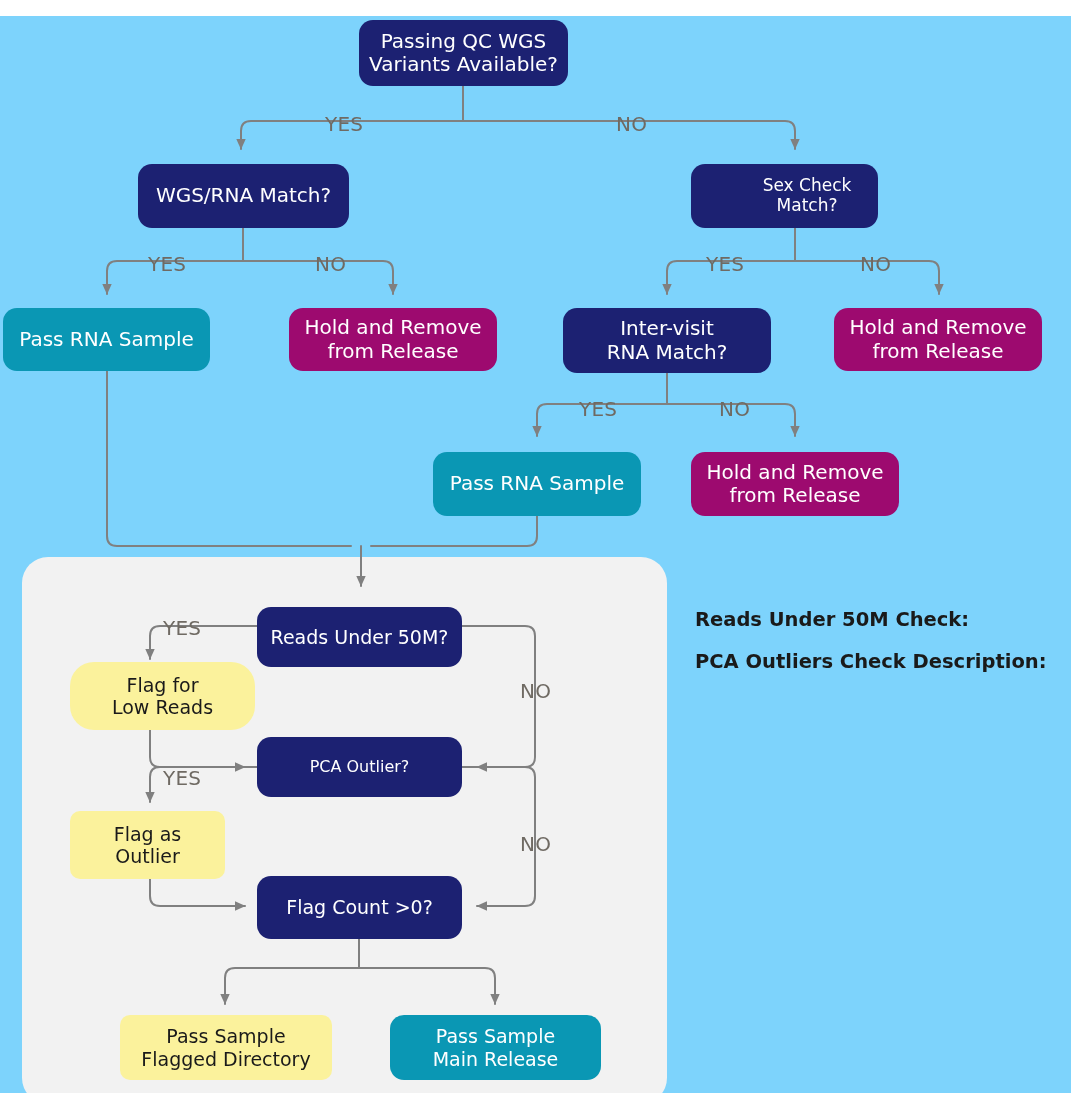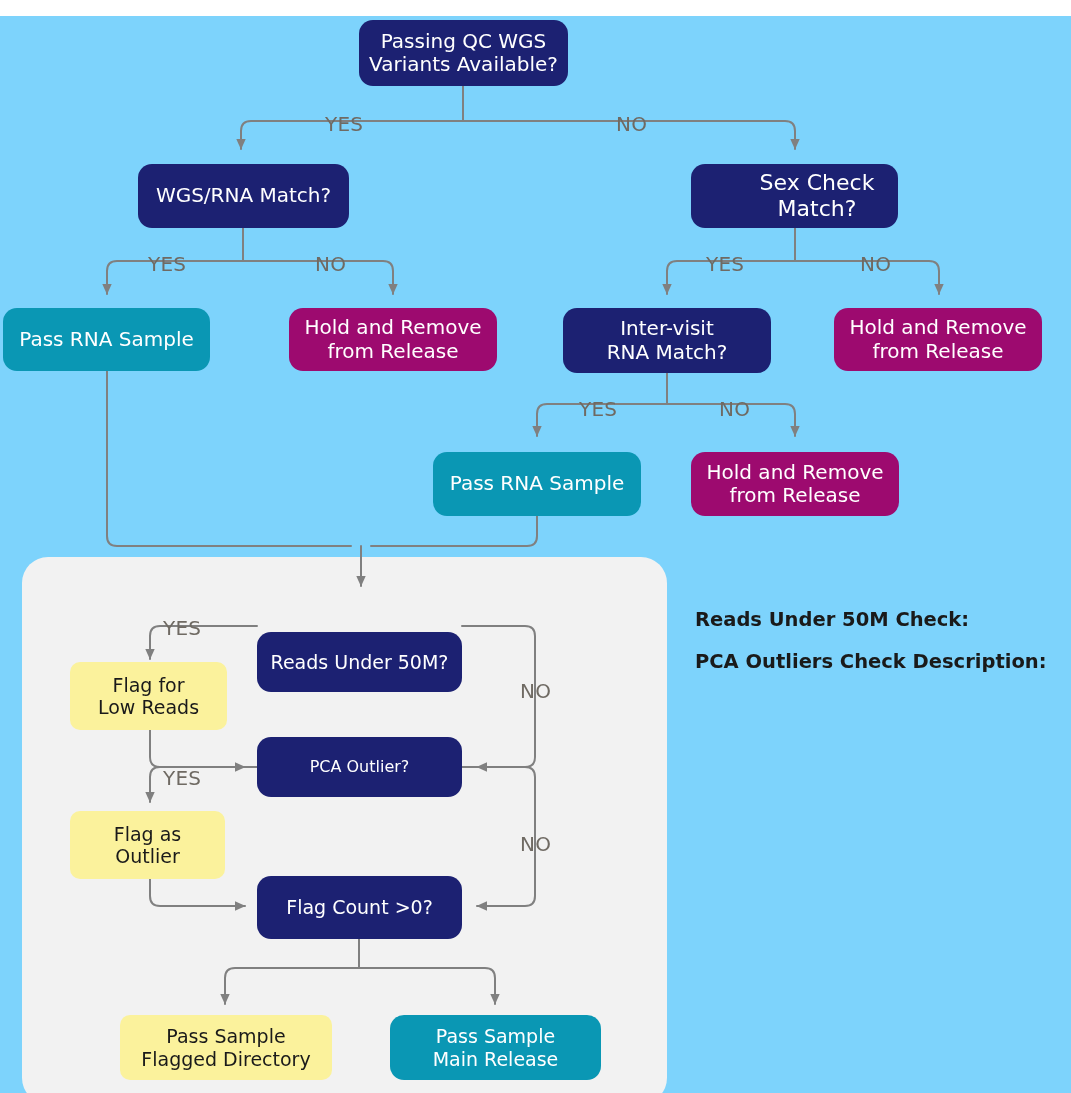--- a/index.html
+++ b/index.html
@@ -130,41 +130,41 @@
       <path d="M 359 952 L 235 952 Q 225 952 225 962 L 225 988" marker-end="url(#arr)"></path>
       <path d="M 359 952 L 485 952 Q 495 952 495 962 L 495 988" marker-end="url(#arr)"></path>
     </g>
   </svg>
 
   <div class="node navy" style="left:359px; top:4px; width:209px; height:66px; font-size:20px;">Passing QC WGS
 Variants Available?</div>
 
   <div class="node navy" style="left:138px; top:148px; width:211px; height:64px; font-size:20px;">WGS/RNA Match?</div>
 
-  <div class="node navy" style="left:691px; top:148px; width:207px; height:64px; font-size:22px;padding-left:45px;">Sex Check Match?</div>
+  <div class="node navy" style="left:691px; top:148px; width:187px; height:64px; font-size:17px;padding-left:45px;">Sex Check Match?</div>
 
   <div class="node teal" style="left:3px; top:292px; width:207px; height:63px; font-size:20px;">Pass RNA Sample</div>
 
   <div class="node mag" style="left:289px; top:292px; width:208px; height:63px; font-size:20px;">Hold and Remove
 from Release</div>
 
   <div class="node navy" style="left:563px; top:292px; width:208px; height:65px; font-size:20px;">Inter-visit
 RNA Match?</div>
 
   <div class="node mag" style="left:834px; top:292px; width:208px; height:63px; font-size:20px;">Hold and Remove
 from Release</div>
 
   <div class="node teal" style="left:433px; top:436px; width:208px; height:64px; font-size:20px;">Pass RNA Sample</div>
 
   <div class="node mag" style="left:691px; top:436px; width:208px; height:64px; font-size:20px;">Hold and Remove
 from Release</div>
 
-  <div class="node navy" style="left:257px; top:616px; width:205px; height:60px; font-size:19px;">Reads Under 50M?</div>
-
-  <div class="node yellow soft" style="left:70px; top:646px; width:157px; height:68px; font-size:19px;">Flag for
+  <div class="node navy" style="left:257px; top:591px; width:205px; height:60px; font-size:19px;">Reads Under 50M?</div>
+
+  <div class="node yellow soft" style="left:70px; top:646px; width:185px; height:68px; font-size:19px;border-radius:24px;">Flag for
 Low Reads</div>
 
   <div class="node navy" style="left:257px; top:721px; width:205px; height:60px; font-size:16px;">PCA Outlier?</div>
 
   <div class="node yellow soft" style="left:70px; top:795px; width:155px; height:68px; font-size:19px;">Flag as
 Outlier</div>
 
   <div class="node navy" style="left:257px; top:860px; width:205px; height:63px; font-size:19px;">Flag Count &gt;0?</div>
 
   <div class="node yellow soft" style="left:120px; top:999px; width:212px; height:65px; font-size:19px;">Pass Sample

